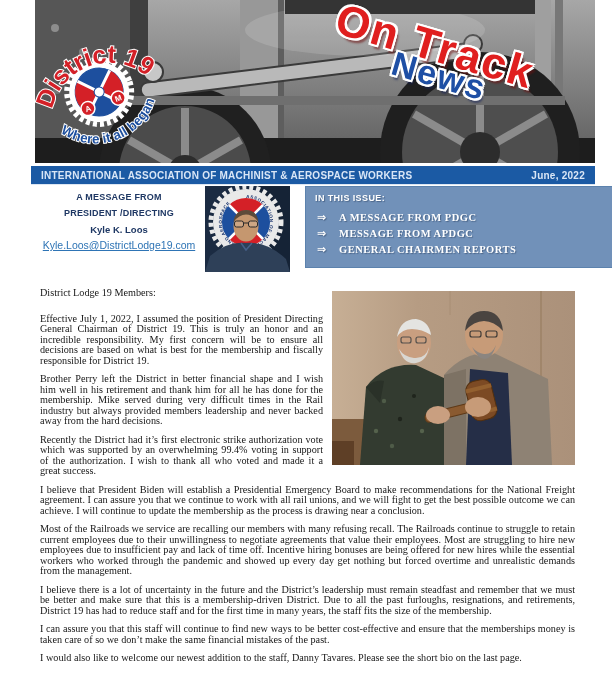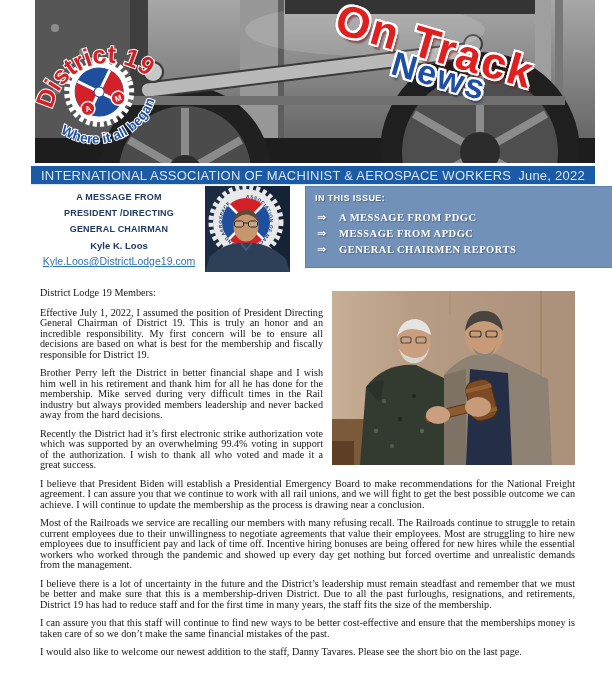--- a/index.html
+++ b/index.html
@@ -20,21 +20,21 @@
                   0 -2px 0 #fff,0 2px 0 #fff,-2px 0 0 #fff,2px 0 0 #fff,4px 4px 2px rgba(110,15,15,.55);}
   .title-news{position:absolute;left:398px;top:44px;transform:rotate(16deg);transform-origin:left top;
       font-size:34px;font-weight:bold;letter-spacing:2px;color:#1e4fa5;white-space:nowrap;
       text-shadow:-2px -2px 0 #fff,2px -2px 0 #fff,-2px 2px 0 #fff,2px 2px 0 #fff,
                   0 -2px 0 #fff,0 2px 0 #fff,-2px 0 0 #fff,2px 0 0 #fff,3px 4px 2px rgba(15,30,90,.5);}
 
   
   .banner{position:absolute;left:31px;top:166px;width:564px;height:18px;background:#1b5aa4;
       display:flex;align-items:center;justify-content:space-between;box-sizing:border-box;
       padding:0 10px;box-shadow:0 1px 0 #dce6f2;}
-  .banner span{font-size:13px;font-weight:normal;color:#d9e6f6;letter-spacing:.25px;}
+  .banner span{font-size:10px;font-weight:bold;color:#d9e6f6;letter-spacing:.25px;}
 
   
   .msg-head{position:absolute;left:33px;top:192px;width:172px;text-align:center;}
   .msg-head .ln{font-size:9px;font-weight:bold;color:#1f3864;letter-spacing:.2px;margin-bottom:6px;}
   .msg-head .nm{font-size:9.5px;font-weight:bold;color:#1f3864;}
   .msg-head a{font-size:10.5px;color:#2e74b5;}
 
   .portrait{position:absolute;left:205px;top:186px;width:85px;height:86px;overflow:hidden;}
   .portrait svg{display:block;width:100%;height:100%;}
 
@@ -45,21 +45,21 @@
   .issue-box ul{list-style:none;margin:7px 0 0 0;padding:0 0 0 11px;}
   .issue-box li{font-family:"Liberation Serif",serif;font-weight:bold;font-size:10.5px;color:#fff;
       letter-spacing:.5px;line-height:16px;text-shadow:1px 1px 1px rgba(40,60,90,.5);}
   .issue-box li .arr{display:inline-block;width:22px;font-family:"DejaVu Sans",sans-serif;font-size:11px;}
 
   
   .article{position:absolute;left:40px;top:288px;width:535px;
       font-family:"Liberation Serif",serif;font-size:10.2px;line-height:10.5px;color:#161616;
       text-align:justify;}
   .article p{margin:0 0 8px 0;}
-  .article .salutation{margin-bottom:9px;text-align:left;}
+  .article .salutation{margin-bottom:15px;text-align:left;}
   .gavel-photo{float:right;width:243px;height:174px;margin:3px 0 6px 9px;overflow:hidden;}
   .gavel-photo svg{display:block;width:100%;height:100%;}
 </style>
 </head>
 <body>
 
 <div class="page">
 
   <div class="hero">
     <svg viewBox="0 0 560 163" preserveAspectRatio="none">
@@ -140,21 +140,20 @@
   <div class="title-news">News</div>
 
   <div class="banner">
     <span>INTERNATIONAL ASSOCIATION OF MACHINIST &amp; AEROSPACE WORKERS</span>
     <span>June, 2022</span>
   </div>
 
   <div class="msg-head">
     <div class="ln">A MESSAGE FROM</div>
     <div class="ln">PRESIDENT /DIRECTING</div>
-    <div class="ln">GENERAL CHAIRMAN</div>
     <div class="nm">Kyle K. Loos</div>
     <a href="#">Kyle.Loos@DistrictLodge19.com</a>
   </div>
 
   <div class="portrait">
     <svg viewBox="0 0 85 86">
       <rect width="85" height="86" fill="#1b2b42"></rect>
       <rect x="55" width="30" height="86" fill="#152336"></rect>
       <circle cx="41" cy="36" r="35" fill="none" stroke="#e9e9e9" stroke-width="5" stroke-dasharray="4 3"></circle>
       <circle cx="41" cy="36" r="33" fill="#e9e9e9"></circle>

